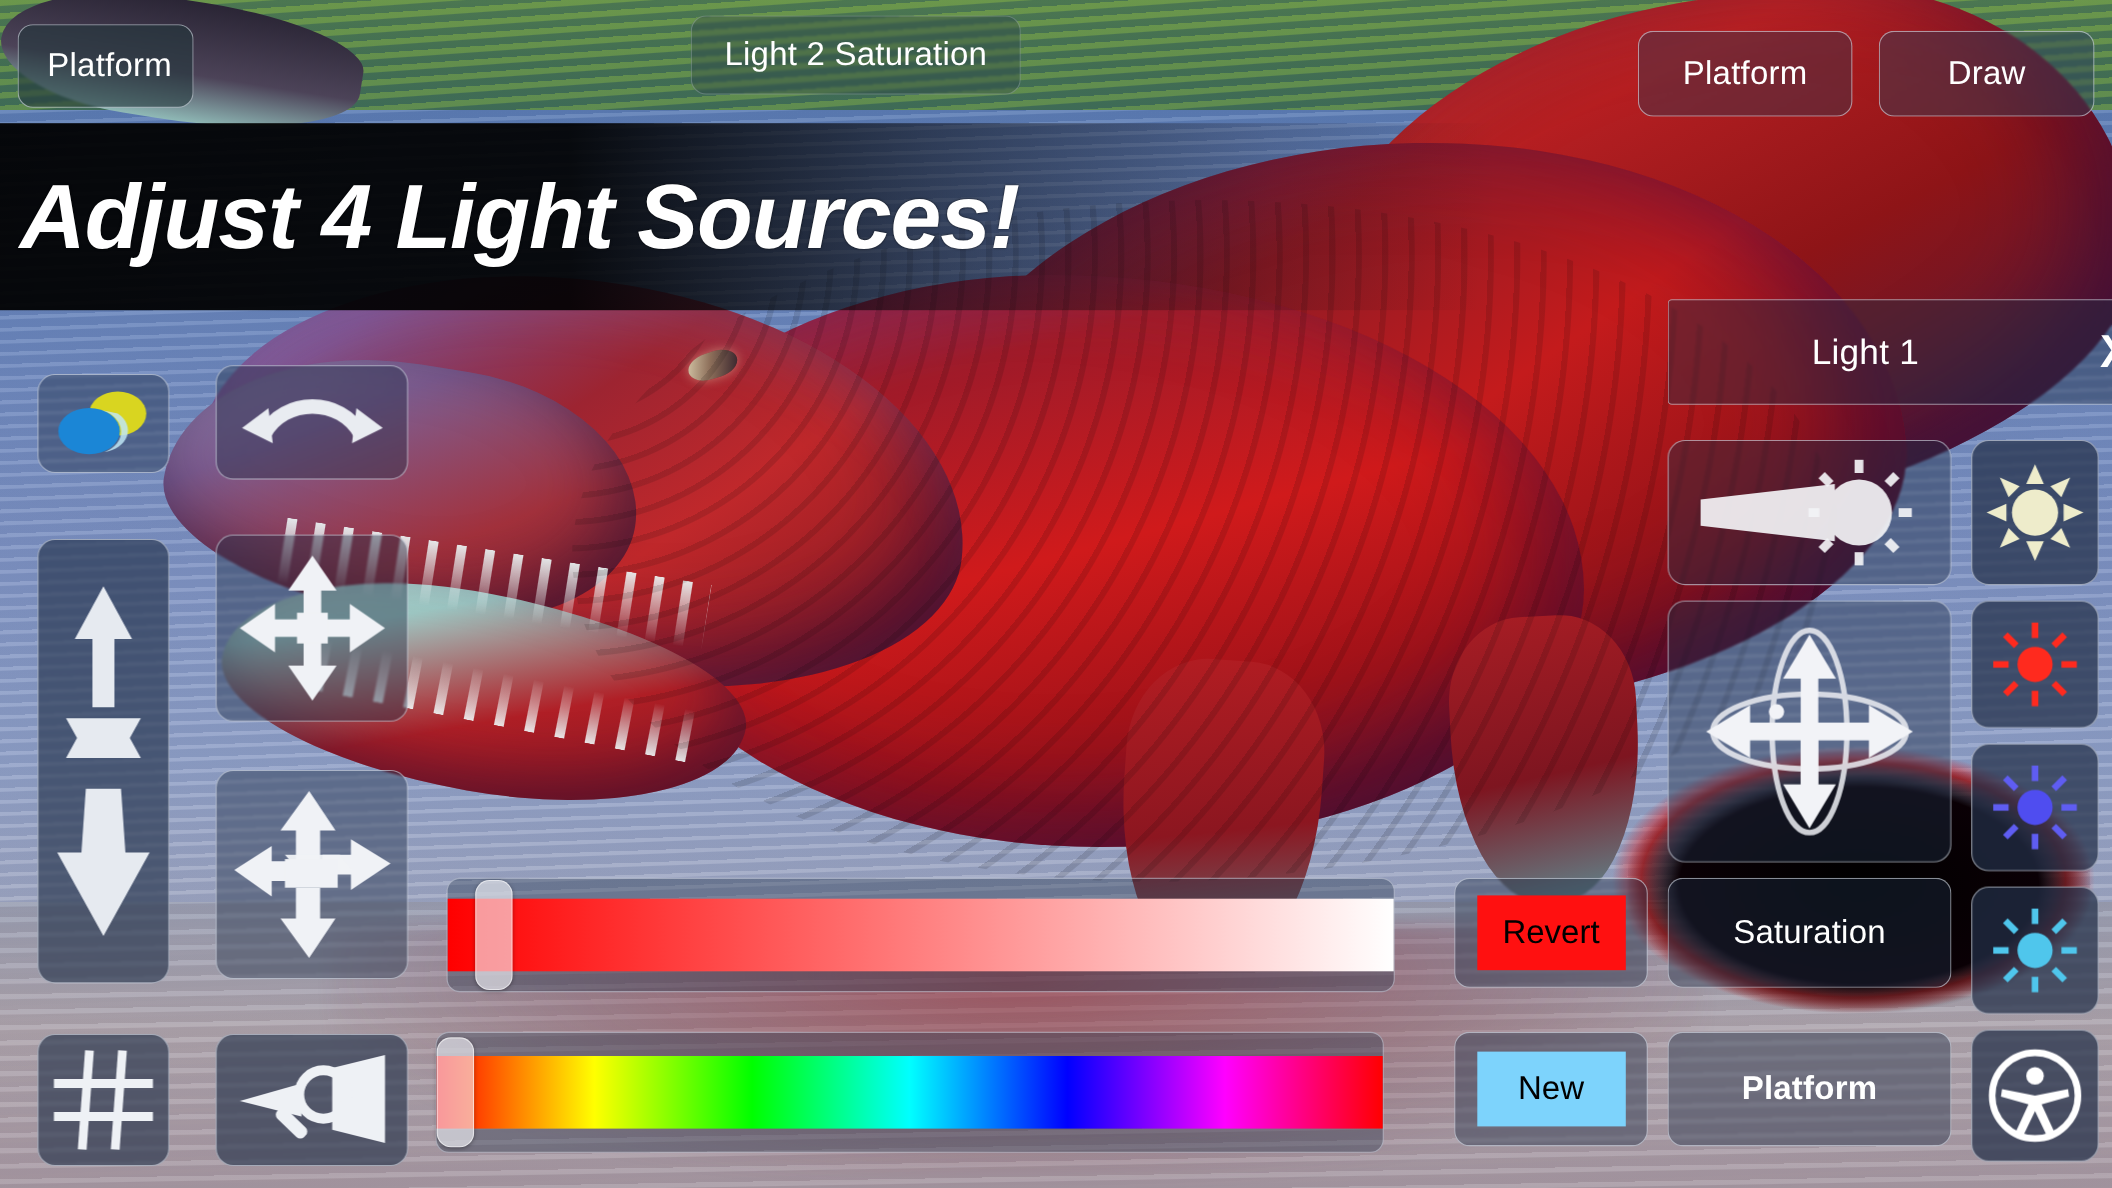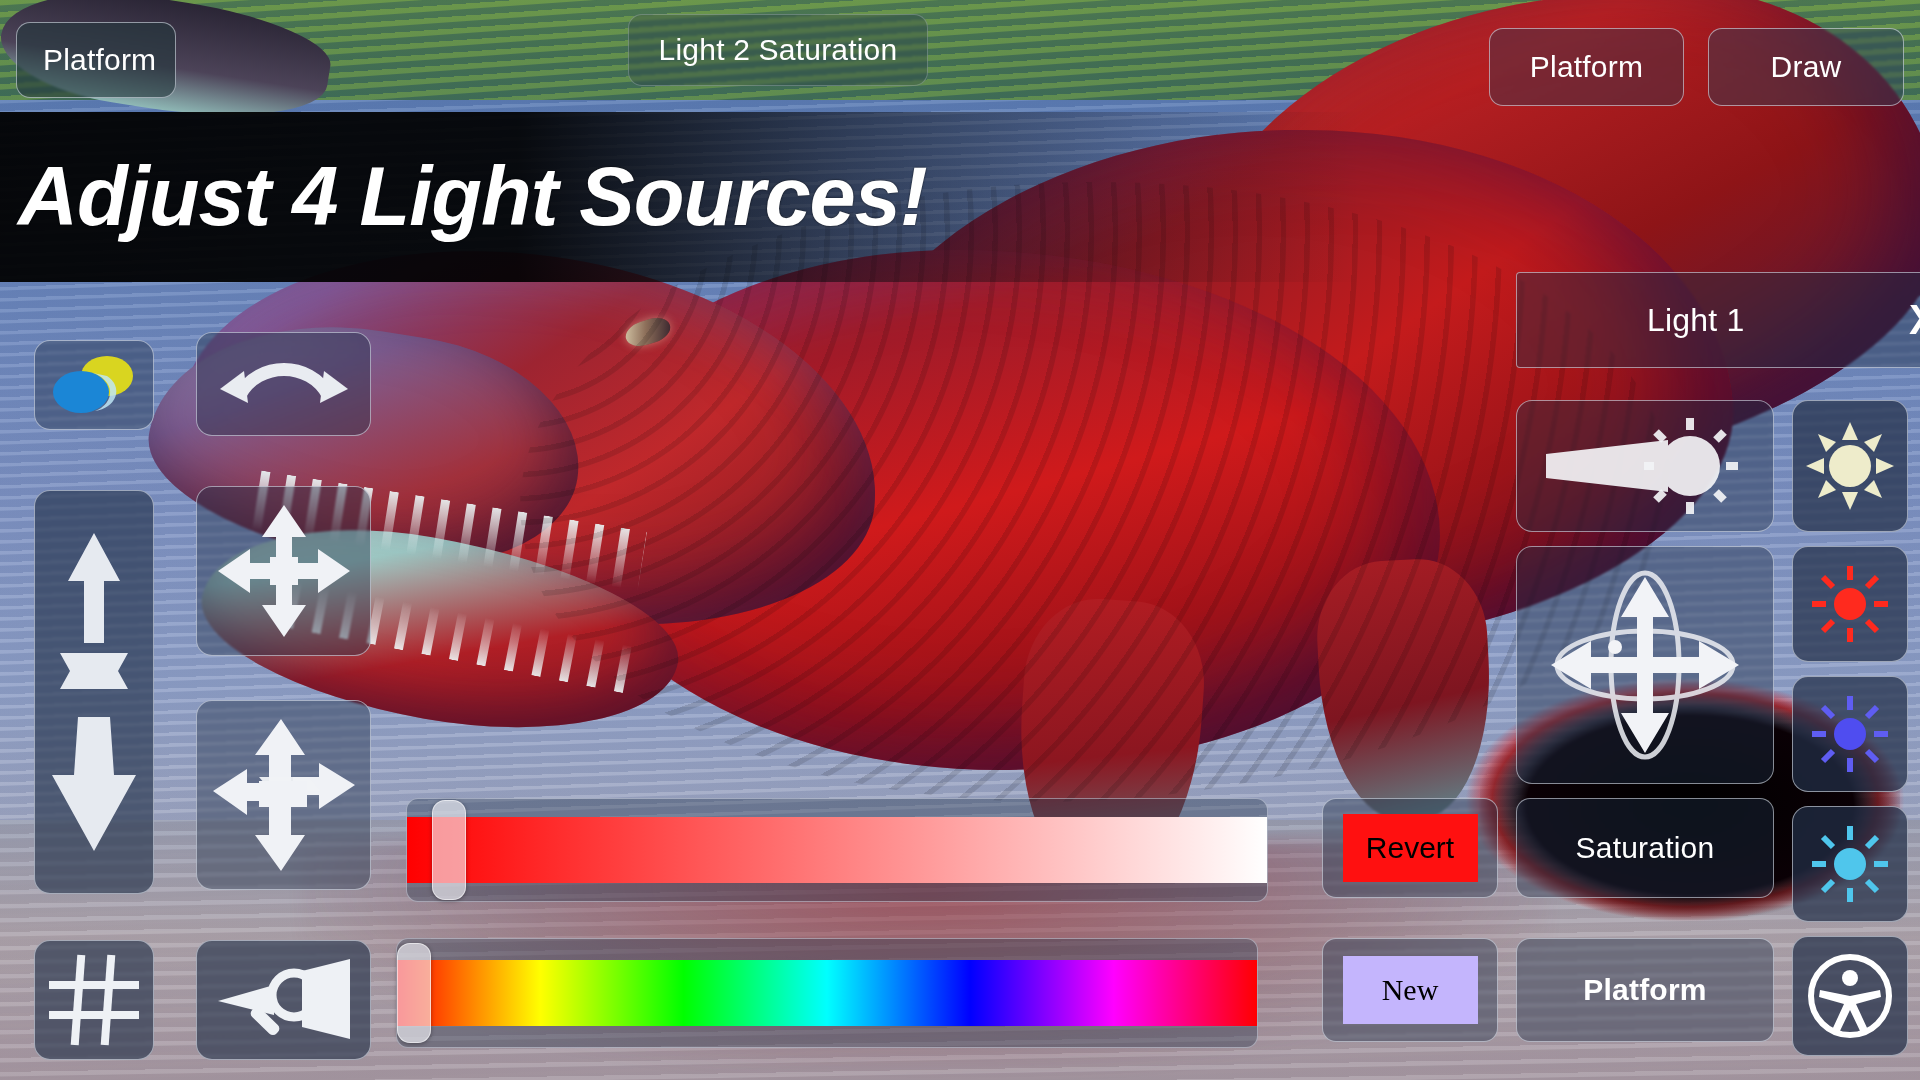--- a/index.html
+++ b/index.html
@@ -368,21 +368,21 @@
     <div class="slider-thumb" id="hue-thumb" style="left: 0px;"></div>
   </div>
 
   <div class="panel" id="btn-revert">
     <div class="swatch" id="revert-swatch" style="background: rgb(255, 16, 16);">
       <span>Revert</span>
     </div>
   </div>
 
   <div class="panel" id="btn-new">
-    <div class="swatch" id="new-swatch" style="background: #c4b5fd; font-family: Liberation Serif, serif;">
+    <div class="swatch" id="new-swatch" style="background: #7dd3fc;">
       <span>New</span>
     </div>
   </div>
 
   <div class="panel" id="btn-background">
     <span class="label">Saturation</span>
   </div>
 
   <div class="panel" id="btn-platform">
     <span class="label">Platform</span>

